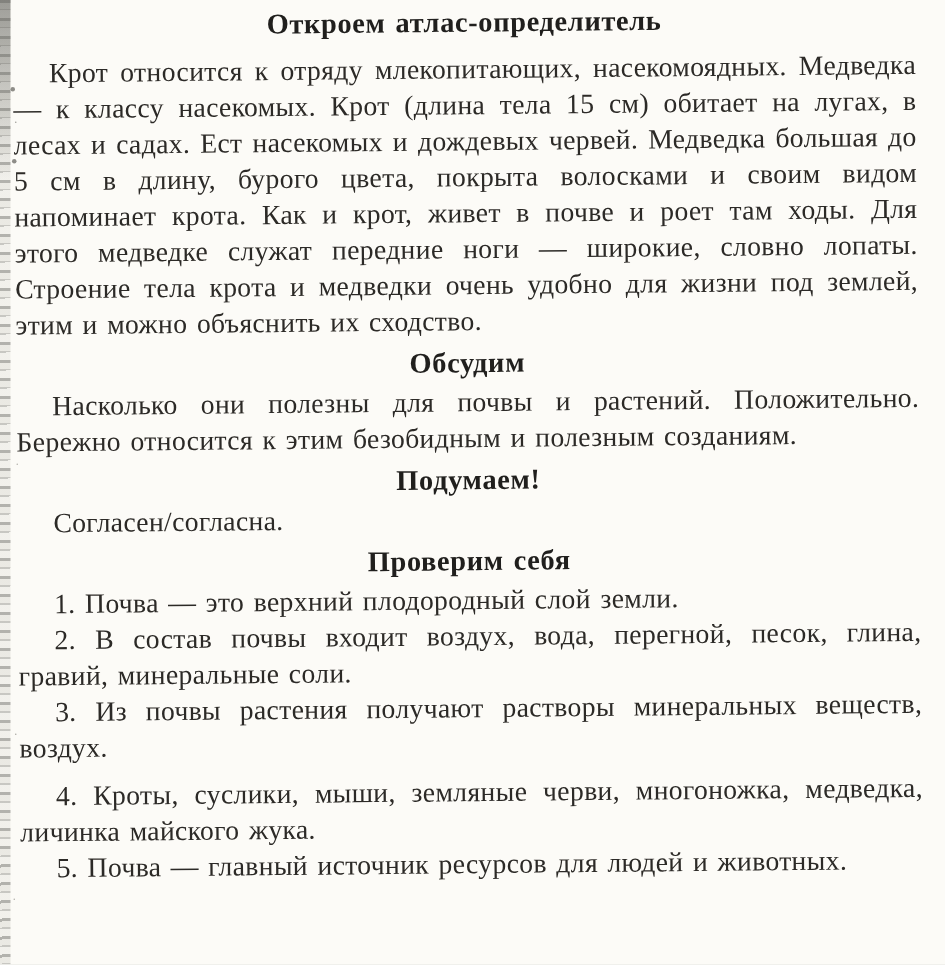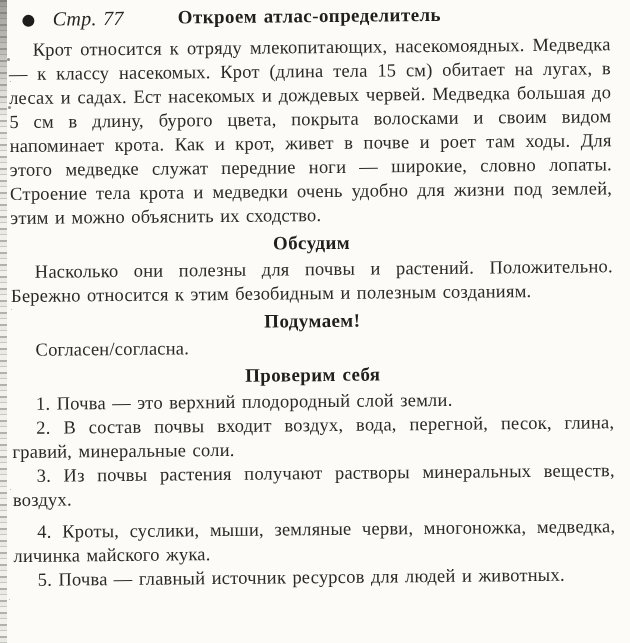--- a/index.html
+++ b/index.html
@@ -65,24 +65,20 @@
 </head>
 <body>
 
 <div class="page">
   <div class="edge-strip"></div>
   <div class="specks"></div>
 
   <div class="content">
 
     <div class="header-row">
-      <span class="page-ref-wrap">
-        <span class="bullet"></span>
-        <span class="page-ref">Стр. 77</span>
-      </span>
       <div class="sec-title">Откроем атлас-определитель</div>
     </div>
 
     <p class="para first-para">Крот относится к отряду млекопитающих, насекомоядных. Медведка — к классу насекомых. Крот (длина тела 15 см) оби­тает на лугах, в лесах и садах. Ест насекомых и дождевых червей. Медведка большая до 5 см в длину, бурого цвета, по­крыта волосками и своим видом напоминает крота. Как и крот, живет в почве и роет там ходы. Для этого медведке служат передние ноги — широкие, словно лопаты. Строение тела крота и медведки очень удобно для жизни под землей, этим и можно объяснить их сходство.</p>
 
     <h2 class="sec-title">Обсудим</h2>
     <p class="para">Насколько они полезны для почвы и растений. Положи­тельно. Бережно относится к этим безобидным и полезным созданиям.</p>
 
     <h2 class="sec-title">Подумаем!</h2>
     <p class="para plain">Согласен/согласна.</p>

